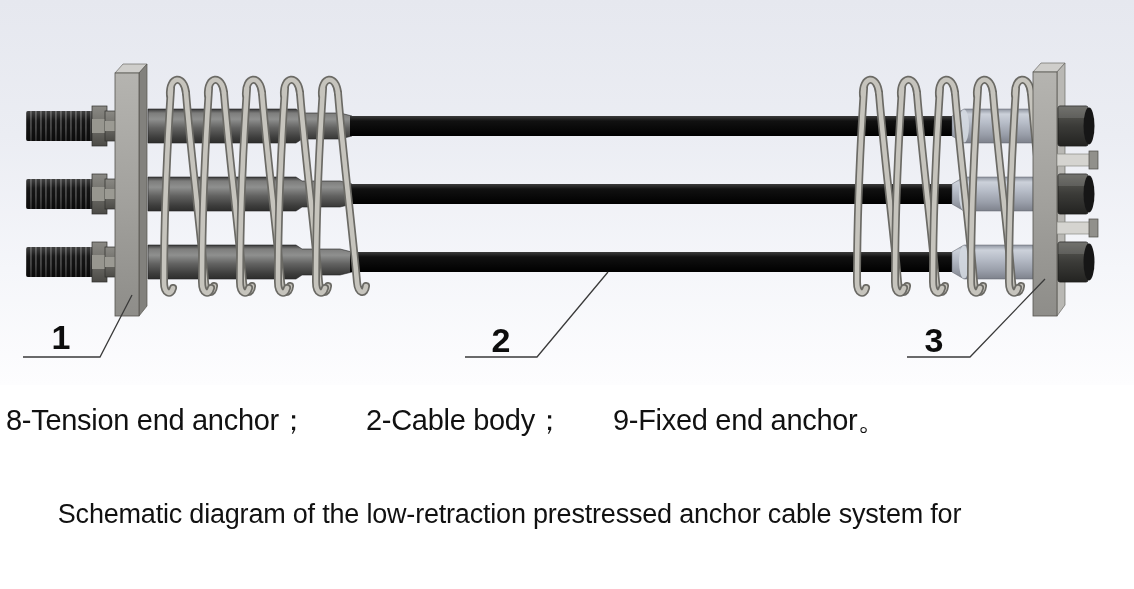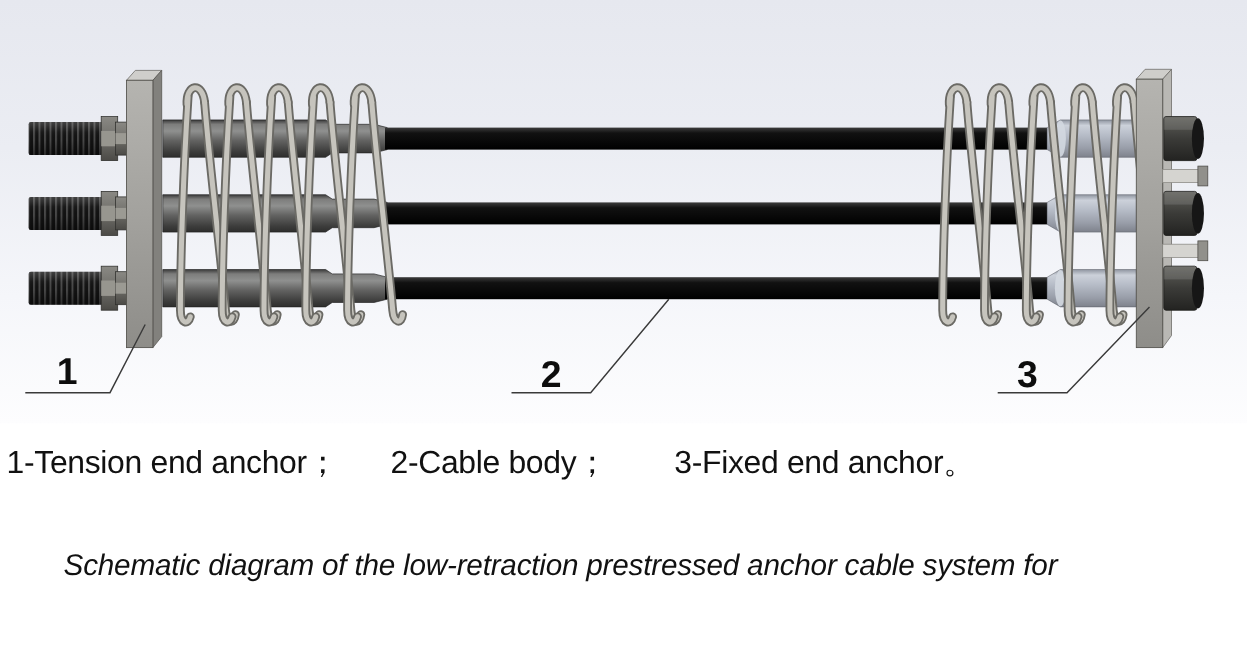--- a/index.html
+++ b/index.html
@@ -8,23 +8,23 @@
     font-family:"Liberation Sans", sans-serif;overflow:hidden;
   }
   #render{position:absolute;left:0;top:0;}
   .sd{fill:none;stroke:#6b6a65;stroke-width:8;stroke-linecap:round;}
   .sl{fill:none;stroke:#c6c4bd;stroke-width:4.6;stroke-linecap:round;}
   .leader{fill:none;stroke:#3a3a3a;stroke-width:1.3;}
   .callout-num{font-family:"Liberation Sans", sans-serif;font-weight:bold;font-size:34px;fill:#0d0d0d;}
   #caption{position:absolute;left:0;top:401px;width:1134px;height:36px;color:#111;
     font-size:29px;letter-spacing:-0.3px;white-space:nowrap;}
   #caption .cap-item{position:absolute;top:0;}
-  #cap-1{left:6px;} #cap-2{left:355px;} #cap-3{left:613px;}
+  #cap-1{left:6px;} #cap-2{left:366px;} #cap-3{left:613px;}
   #title{position:absolute;left:0;top:492px;width:1019px;text-align:center;color:#111;
-    font-size:27px;line-height:44px;letter-spacing:-0.2px;font-style:italic;}
+    font-size:27px;line-height:44px;letter-spacing:-0.2px;}
 </style>
 </head>
 <body>
 
 <div id="canvas">
 
   <svg id="render" width="1134" height="385" viewBox="0 0 1134 385">
     <defs>
       <linearGradient id="bg" x1="0" y1="0" x2="0" y2="1">
         <stop offset="0" stop-color="#e6e8ef"></stop>
@@ -191,22 +191,22 @@
       <polyline class="leader" points="465,357 537,357 608,272"></polyline>
       <text class="callout-num" x="501" y="352" text-anchor="middle">2</text>
     </g>
     <g>
       <polyline class="leader" points="907,357 970,357 1045,279"></polyline>
       <text class="callout-num" x="934" y="352" text-anchor="middle">3</text>
     </g>
   </svg>
 
   <div id="caption">
-    <span class="cap-item" id="cap-1">1-Tension end anchor；</span>
+    <span class="cap-item" id="cap-1">8-Tension end anchor；</span>
     <span class="cap-item" id="cap-2">2-Cable body；</span>
-    <span class="cap-item" id="cap-3">3-Fixed end anchor。</span>
+    <span class="cap-item" id="cap-3">9-Fixed end anchor。</span>
   </div>
 
   <div id="title">
     <div>Schematic diagram of the low-retraction prestressed anchor cable system for</div>
   </div>
 
 </div>
 
 </body></html>

